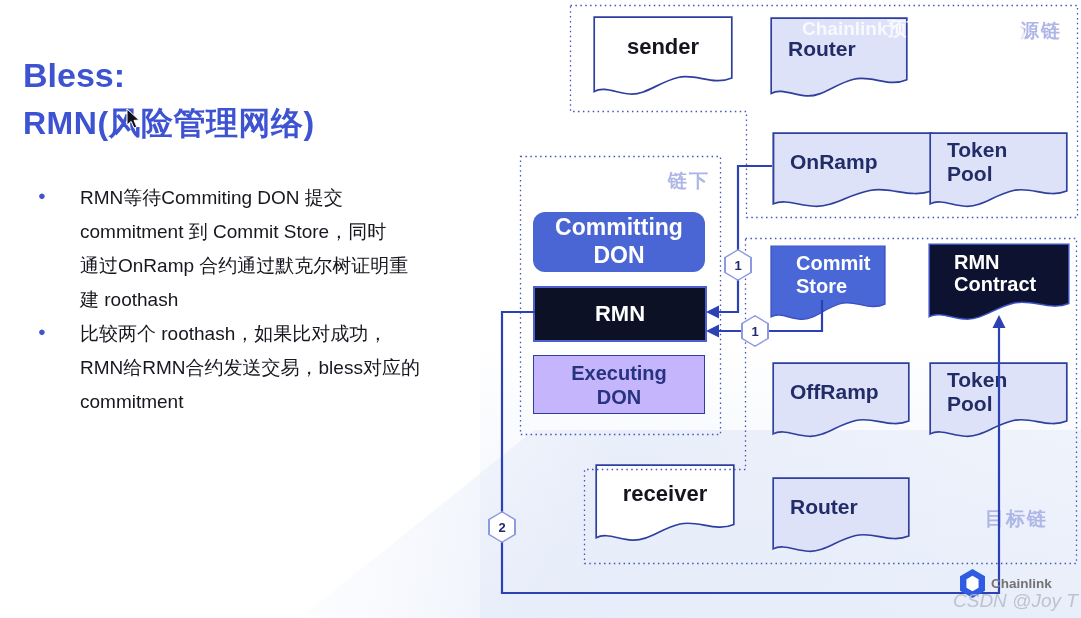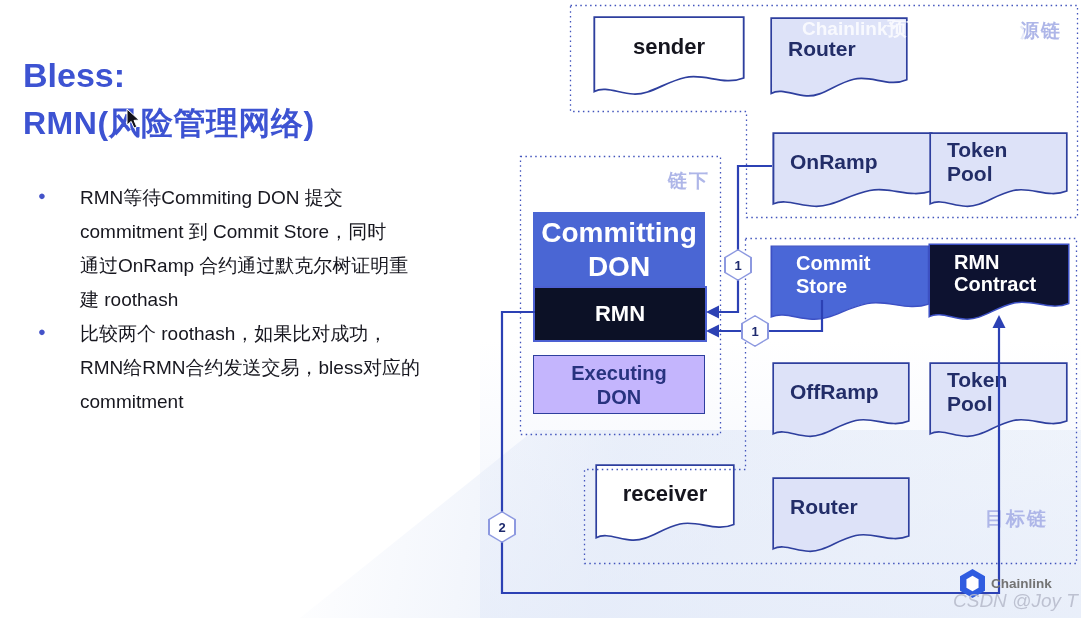--- a/index.html
+++ b/index.html
@@ -21,21 +21,21 @@
   .bullet::before{content:"●";position:absolute;left:2px;top:7px;font-size:13px;color:#4453c9;}
   .bl{font-size:19px;line-height:34px;color:#17171f;white-space:nowrap;}
 
   
   .conn{position:absolute;left:0;top:0;z-index:5;pointer-events:none;}
   .regionlabel{position:absolute;z-index:3;font-size:19px;font-weight:700;color:#aeb6e8;letter-spacing:2px;}
 
   
   .rect-node{position:absolute;z-index:3;display:flex;align-items:center;justify-content:center;
              text-align:center;font-weight:700;white-space:pre-line;line-height:1.2;}
-  .n-committing{left:533px;top:212px;width:172px;height:76px;background:#4a66d4;color:#fff;font-size:28px;}
+  .n-committing{left:533px;top:212px;width:172px;height:60px;background:#4a66d4;color:#fff;font-size:23px;border-radius:12px;}
   .n-rmn{left:533px;top:286px;width:170px;height:52px;background:#0c1126;border:2px solid #4c60d2;color:#fff;font-size:22px;}
   .n-executing{left:533px;top:355px;width:170px;height:57px;background:#c4b5fd;border:1.5px solid #2e3f9e;color:#28337f;font-size:20px;}
 
   
   .doc{position:absolute;z-index:2;}
   .doc svg{position:absolute;left:0;top:0;width:100%;height:100%;}
   .doc-label{position:absolute;left:0;right:0;top:0;height:74%;display:flex;align-items:center;
              font-weight:700;white-space:pre-line;line-height:1.12;}
   .doc.white use{fill:#ffffff;stroke:#2e3f9e;stroke-width:1.7;}
   .doc.lav use{fill:#dde2f8;stroke:#2e3f9e;stroke-width:1.7;}
@@ -89,21 +89,21 @@
       <div class="bl">比较两个 roothash，如果比对成功，</div>
       <div class="bl">RMN给RMN合约发送交易，bless对应的</div>
       <div class="bl">commitment</div>
     </div>
   </div>
 
   <div class="regionlabel" style="left:1020px;top:18px">源链</div>
   <div class="regionlabel" style="left:668px;top:168px">链下</div>
   <div class="regionlabel" style="left:985px;top:506px">目标链</div>
 
-  <div class="doc white" style="left:593px;top:16px;width:152px;height:84px">
+  <div class="doc white" style="left:593px;top:16px;width:140px;height:84px">
     <svg viewBox="0 0 140 84" preserveAspectRatio="none">
         <use href="#docshape"></use>
       </svg>
     <div class="doc-label">sender</div>
   </div>
   <div class="doc lav" style="left:770px;top:17px;width:138px;height:85px">
     <svg viewBox="0 0 140 84" preserveAspectRatio="none">
         <use href="#docshape"></use>
       </svg>
     <div class="doc-label">Router</div>
@@ -114,21 +114,21 @@
       </svg>
     <div class="doc-label">OnRamp</div>
   </div>
   <div class="doc lav" style="left:929px;top:132px;width:139px;height:80px">
     <svg viewBox="0 0 140 84" preserveAspectRatio="none">
         <use href="#docshape"></use>
       </svg>
     <div class="doc-label">Token
 Pool</div>
   </div>
-  <div class="doc blue" style="left:770px;top:245px;width:160px;height:80px">
+  <div class="doc blue" style="left:770px;top:245px;width:116px;height:80px">
     <svg viewBox="0 0 140 84" preserveAspectRatio="none">
         <use href="#docshape"></use>
       </svg>
     <div class="doc-label">Commit
 Store</div>
   </div>
   <div class="doc navy" style="left:928px;top:243px;width:142px;height:82px">
     <svg viewBox="0 0 140 84" preserveAspectRatio="none">
         <use href="#docshape"></use>
       </svg>

